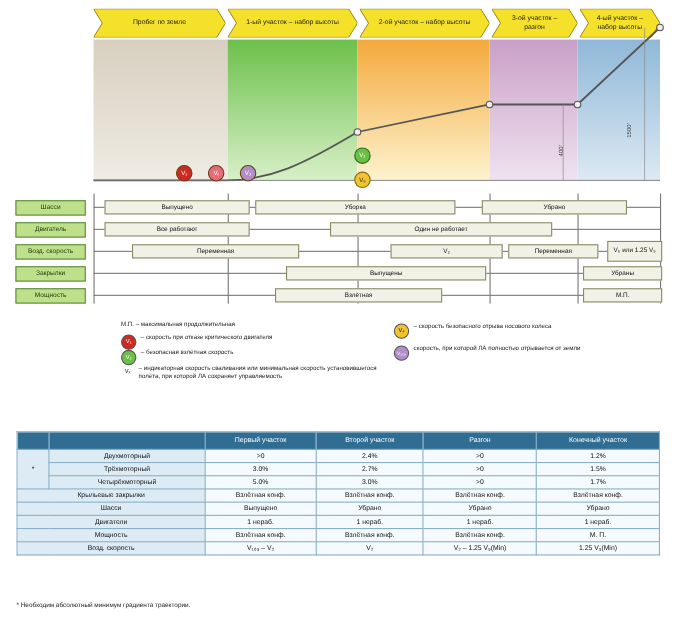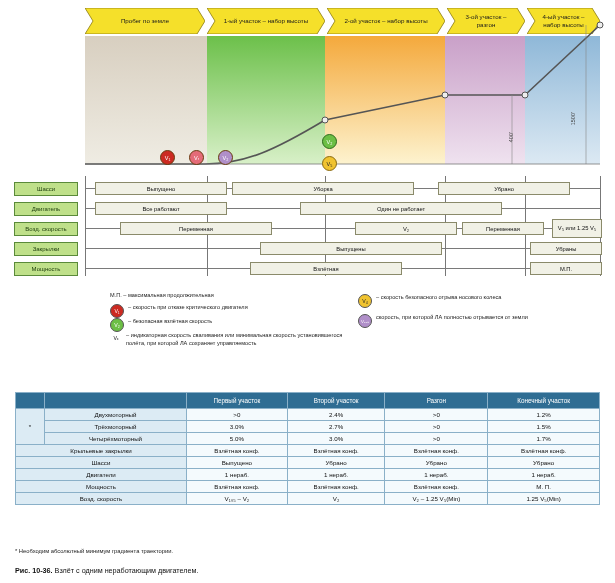--- a/index.html
+++ b/index.html
@@ -277,18 +277,14 @@
         <td class="val">V₁₀₅ – V₂</td>
         <td class="val">V₂</td>
         <td class="val">V₂ – 1.25 V₅(Min)</td>
         <td class="val">1.25 V₅(Min)</td>
       </tr>
     </tbody>
   </table>
 
   <div class="footnote">* Необходим абсолютный минимум градиента траектории.</div>
 
-  <div class="caption">
-    <b>Рис. 10-36.</b>
-    <span>Взлёт с одним неработающим двигателем.</span>
-  </div>
 
 </div>
 
 </body></html>

